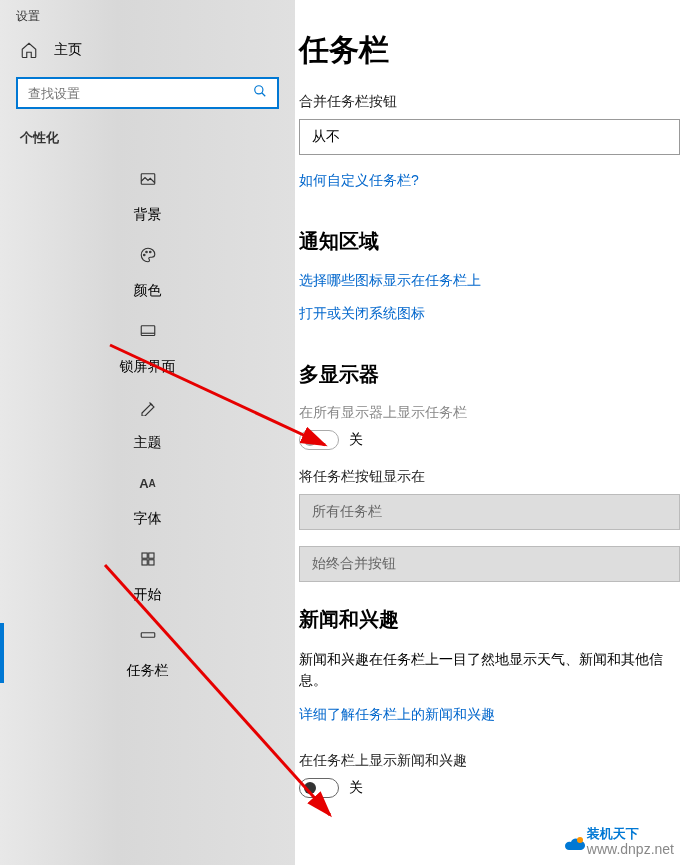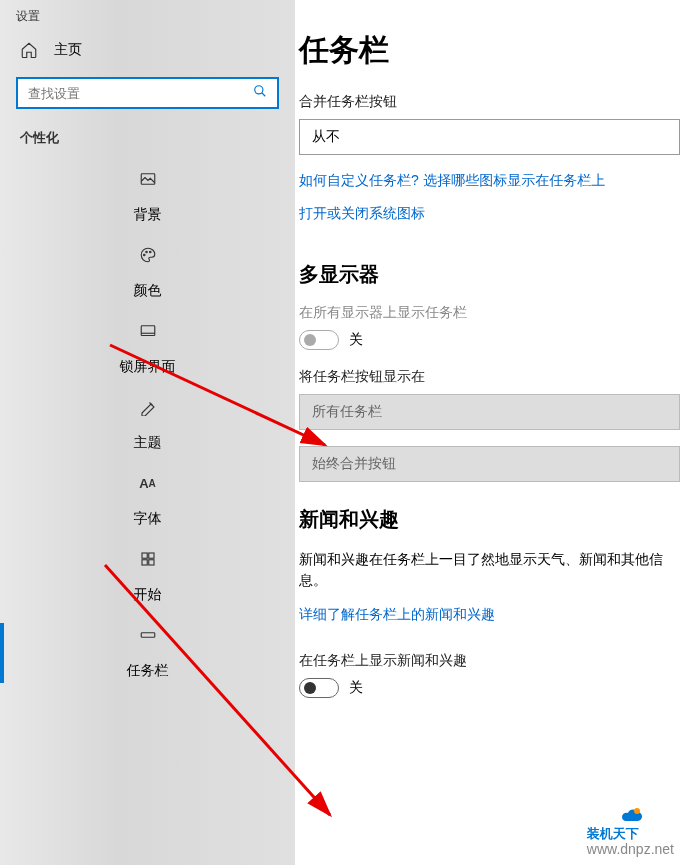--- a/index.html
+++ b/index.html
@@ -28,21 +28,21 @@
 .option-label { font-size: 14px; margin-bottom: 8px; color: #222; }
 .option-label.disabled { color: #888; }
 .toggle-row { display: flex; align-items: center; gap: 10px; margin-bottom: 18px; }
 .toggle { width: 40px; height: 20px; border: 1px solid #666; border-radius: 10px; position: relative; cursor: pointer; background: #fff; }
 .toggle.disabled { border-color: #aaa; cursor: default; }
 .toggle-knob { width: 12px; height: 12px; border-radius: 50%; background: #333; position: absolute; top: 3px; left: 4px; }
 .toggle.disabled .toggle-knob { background: #aaa; }
 .toggle-label { font-size: 14px; }
 .body-text { font-size: 14px; margin-bottom: 14px; line-height: 1.5; }
 .arrow { position: absolute; pointer-events: none; z-index: 100; }
-.watermark { position: absolute; bottom: 8px; right: 6px; display: flex; align-items: center; gap: 4px; font-size: 11px; z-index: 200; flex-direction: column; }
+.watermark { position: absolute; bottom: 8px; right: 6px; display: flex; align-items: center; gap: 4px; font-size: 11px; z-index: 200; }
 .wm-logo { width: 20px; height: 20px; position: relative; }
 .wm-text { text-align: left; line-height: 1.1; }
 .wm-cn { color: #0078d4; font-weight: 600; font-size: 13px; }
 .wm-url { color: #888; font-size: 14px; }
 svg.nav-svg { width: 18px; height: 18px; }
 </style>
 </head>
 <body>
 
 <div class="container">
@@ -133,20 +133,21 @@
 
   <div class="main">
     <div class="main-inner">
       <h1>任务栏</h1>
 
       <div class="group-label">合并任务栏按钮</div>
       <div class="dropdown">从不</div>
 
       <span class="link">如何自定义任务栏?</span>
 
+      <h2>通知区域</h2>
       <span class="link">选择哪些图标显示在任务栏上</span><br>
       <span class="link">打开或关闭系统图标</span>
 
       <h2>多显示器</h2>
       <div class="option-label disabled">在所有显示器上显示任务栏</div>
       <div class="toggle-row">
         <div class="toggle disabled">
             <div class="toggle-knob"></div>
           </div>
         <span class="toggle-label">关</span>

